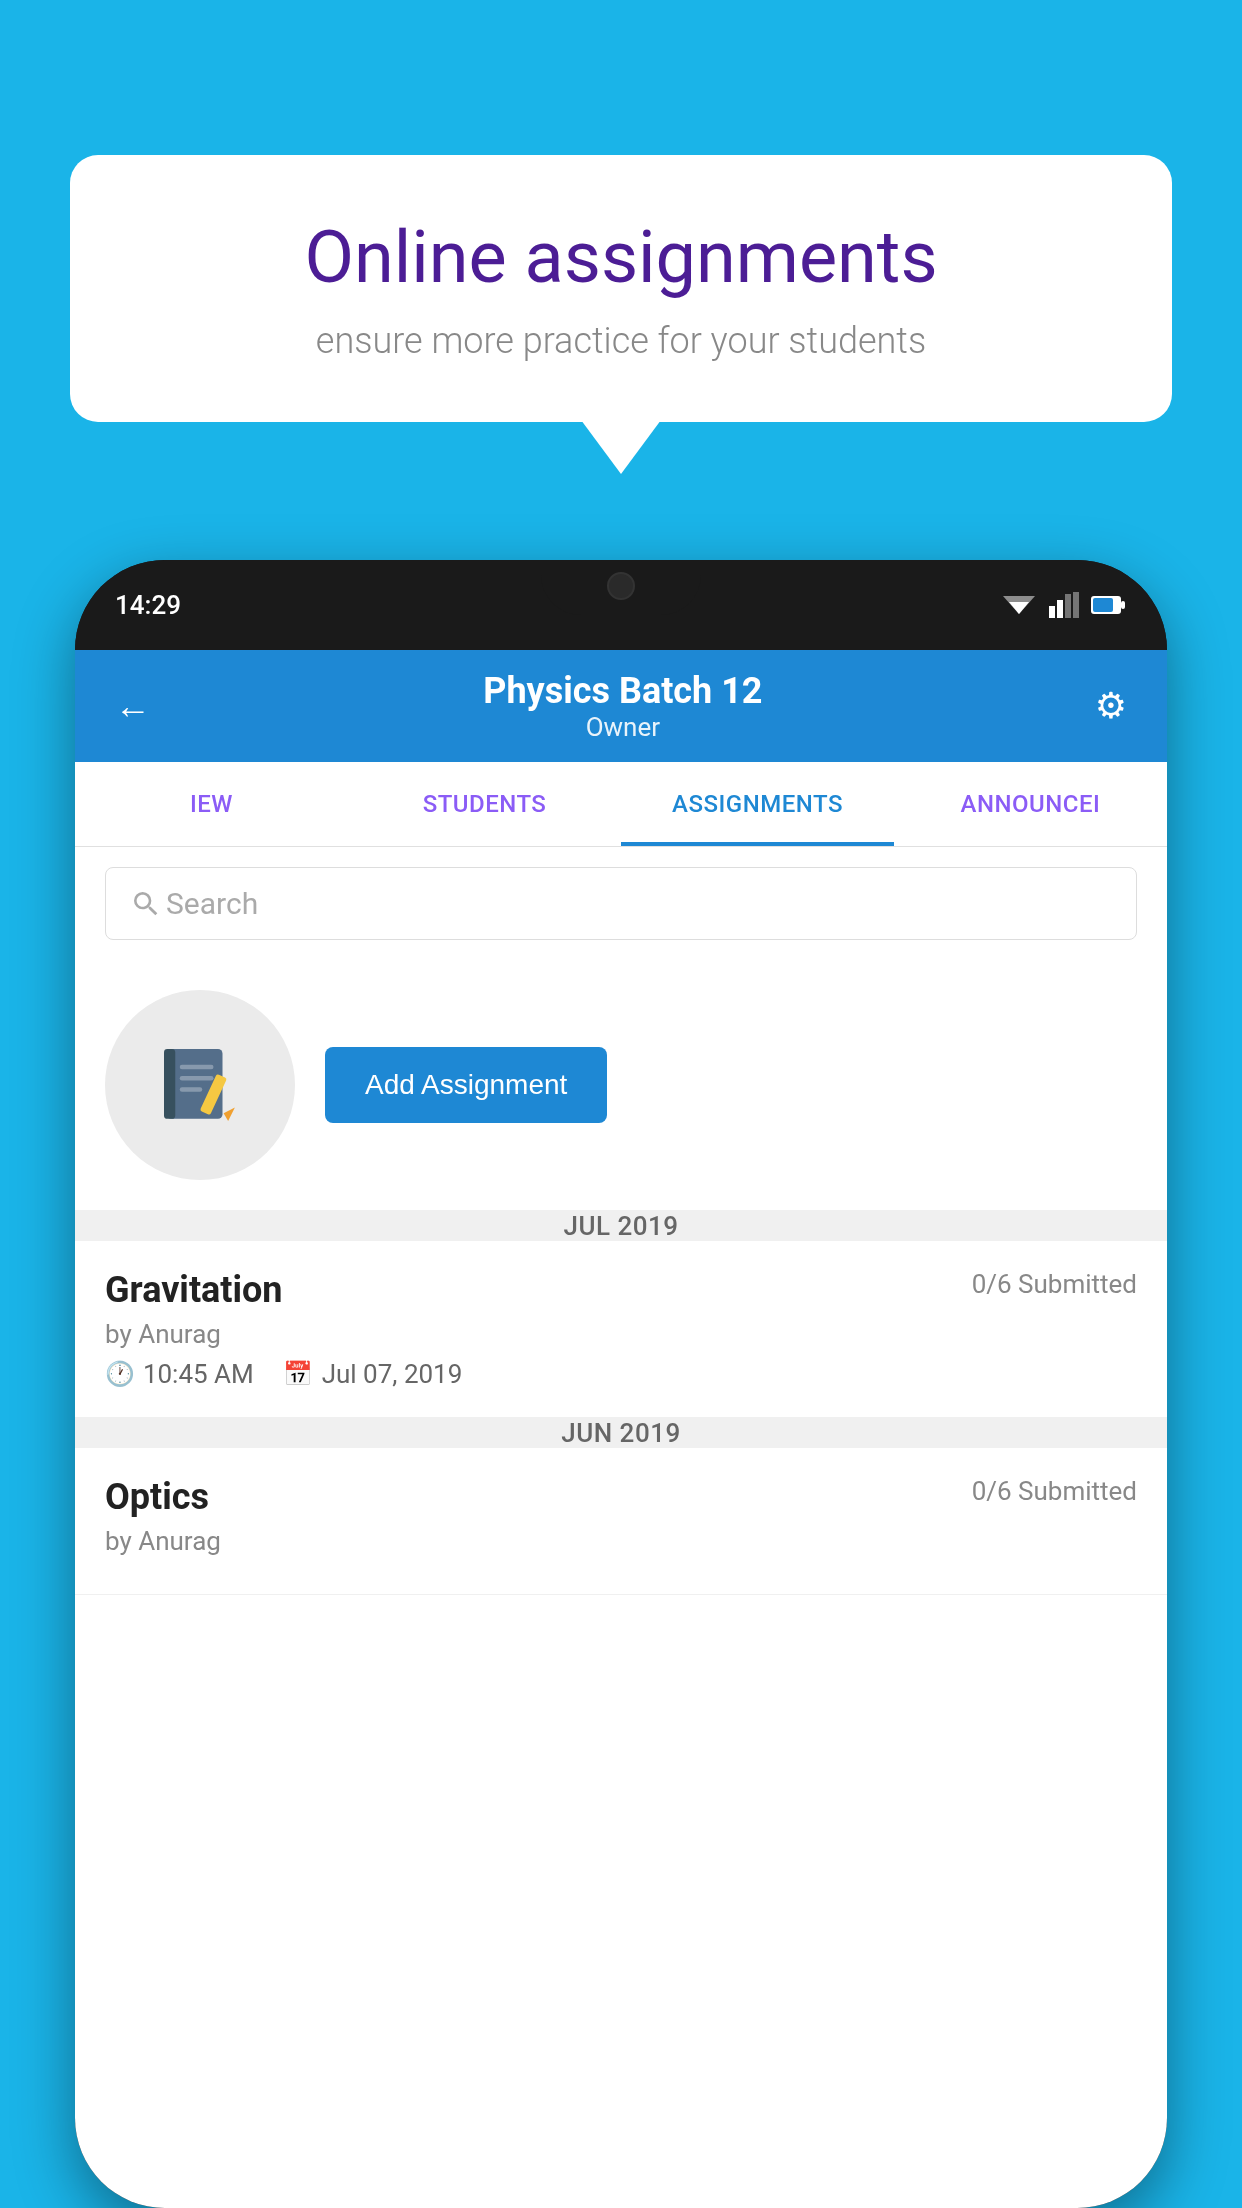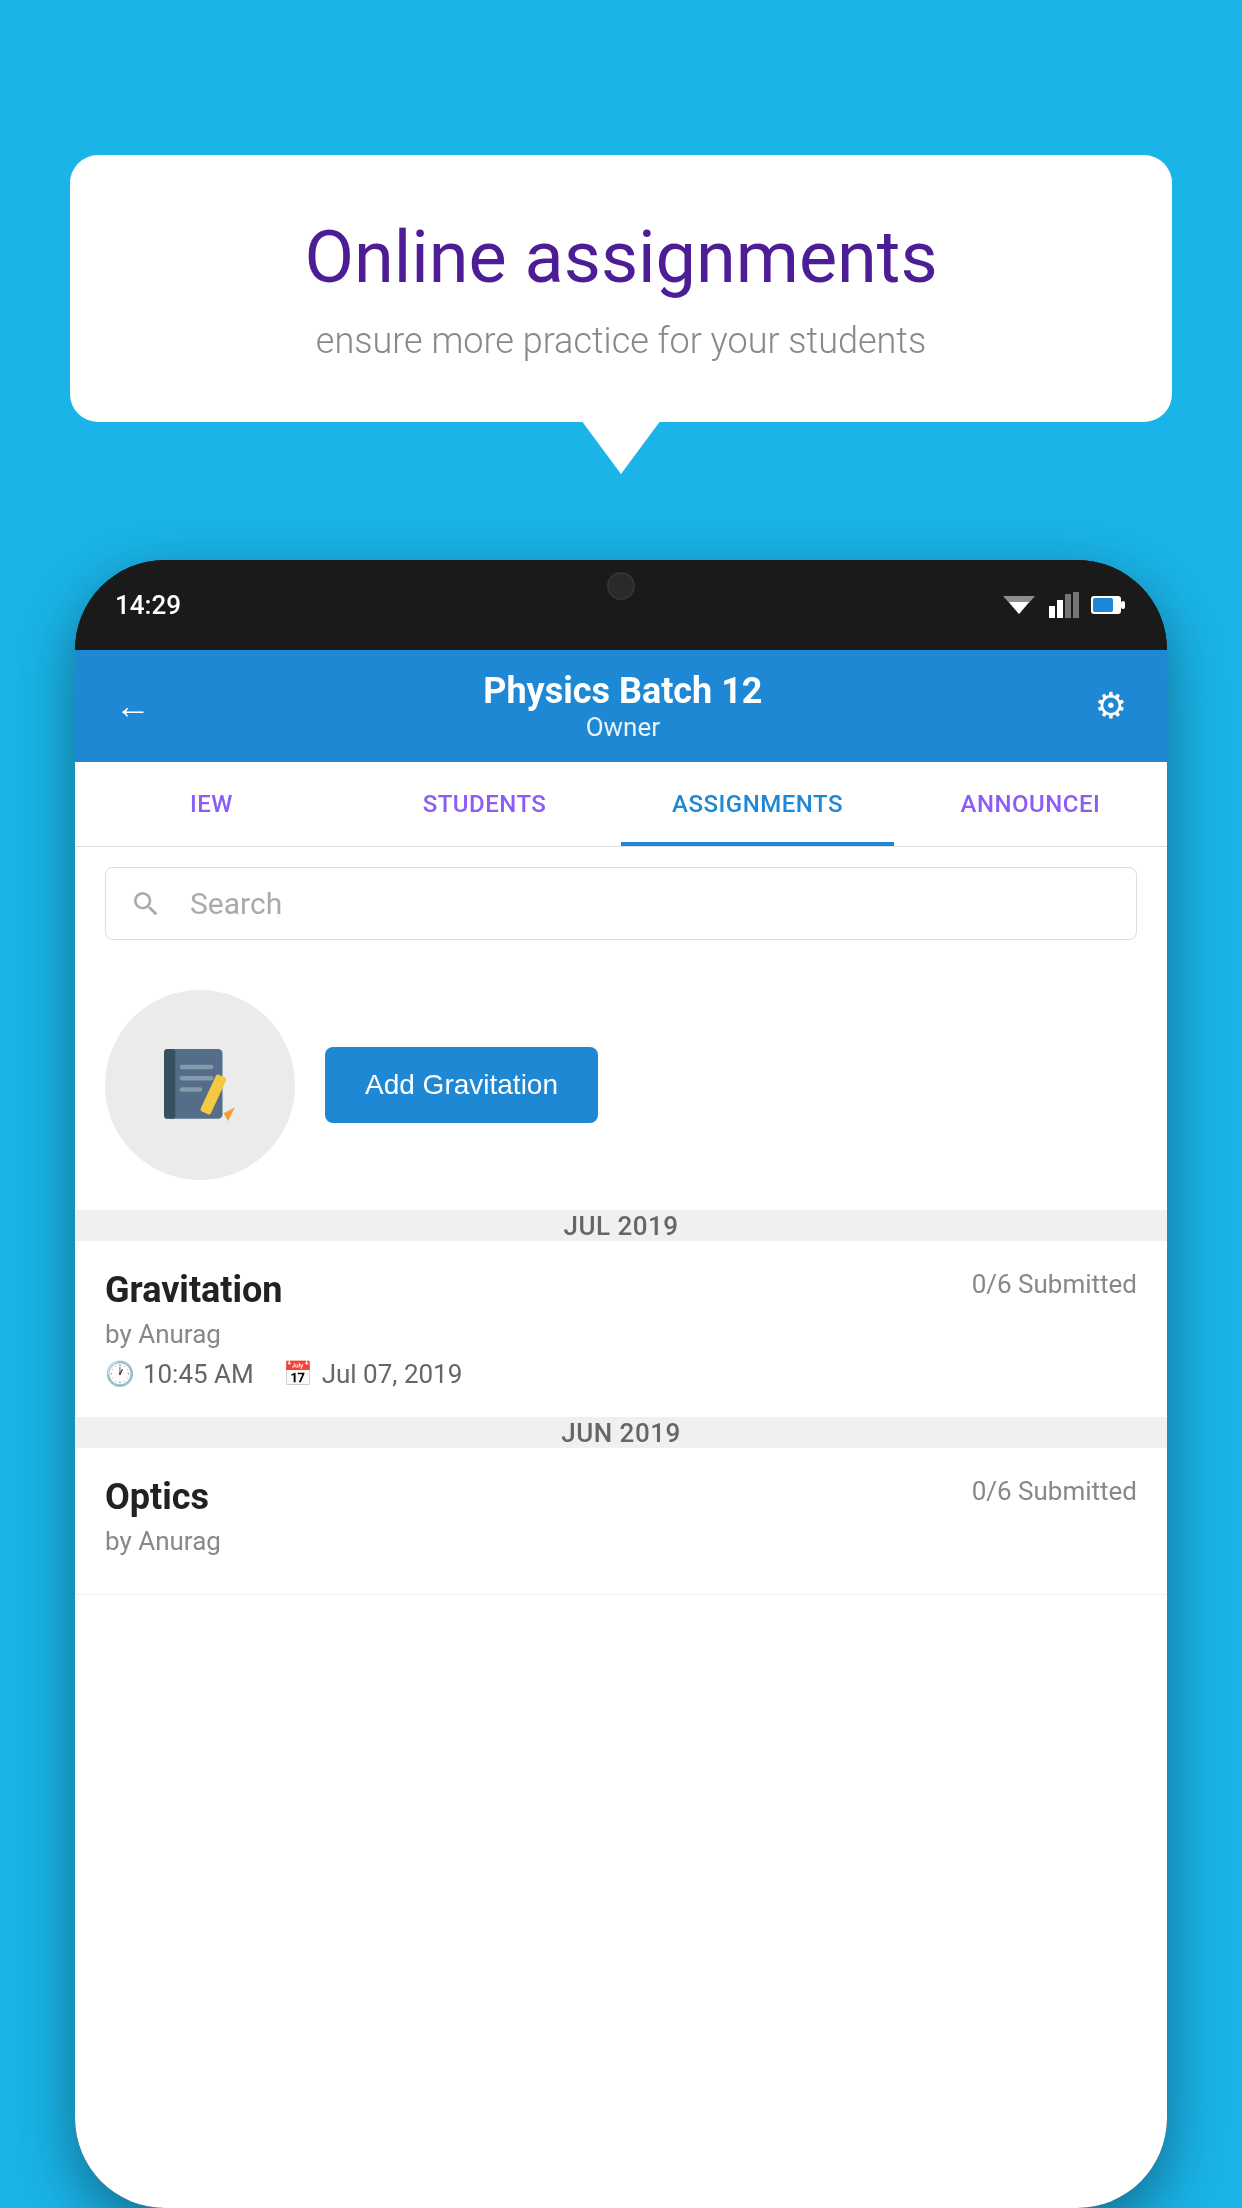--- a/index.html
+++ b/index.html
@@ -207,21 +207,21 @@
       background: white;
     }
 
     .search-bar {
       display: flex;
       align-items: center;
       border: 1px solid #ddd;
       border-radius: 8px;
       padding: 18px 24px;
       background: white;
-      gap: 28px;
+      gap: 4px;
     }
 
     .search-icon-svg {
       width: 32px;
       height: 32px;
       fill: #aaa;
     }
 
     .search-placeholder {
       color: #aaa;
@@ -436,21 +436,21 @@
 
               <rect fill="white" opacity="0.3" x="22" y="22" width="30" height="4" rx="2"></rect>
               <rect fill="white" opacity="0.3" x="22" y="32" width="30" height="4" rx="2"></rect>
               <rect fill="white" opacity="0.3" x="22" y="42" width="20" height="4" rx="2"></rect>
 
               <rect fill="#f5c842" x="55" y="30" width="10" height="36" rx="2" transform="rotate(25 55 30)"></rect>
               <polygon fill="#f0a030" points="71,60 65,72 61,65"></polygon>
             </svg>
           </div>
           <div class="promo-right">
-            <button class="add-assignment-btn">Add Gravitation</button>
+            <button class="add-assignment-btn">Add Assignment</button>
           </div>
         </div>
 
         <div class="section-header">JUL 2019</div>
 
         <div class="assignment-item">
           <div class="assignment-top-row">
             <span class="assignment-name">Gravitation</span>
             <span class="assignment-submitted">0/6 Submitted</span>
           </div>

